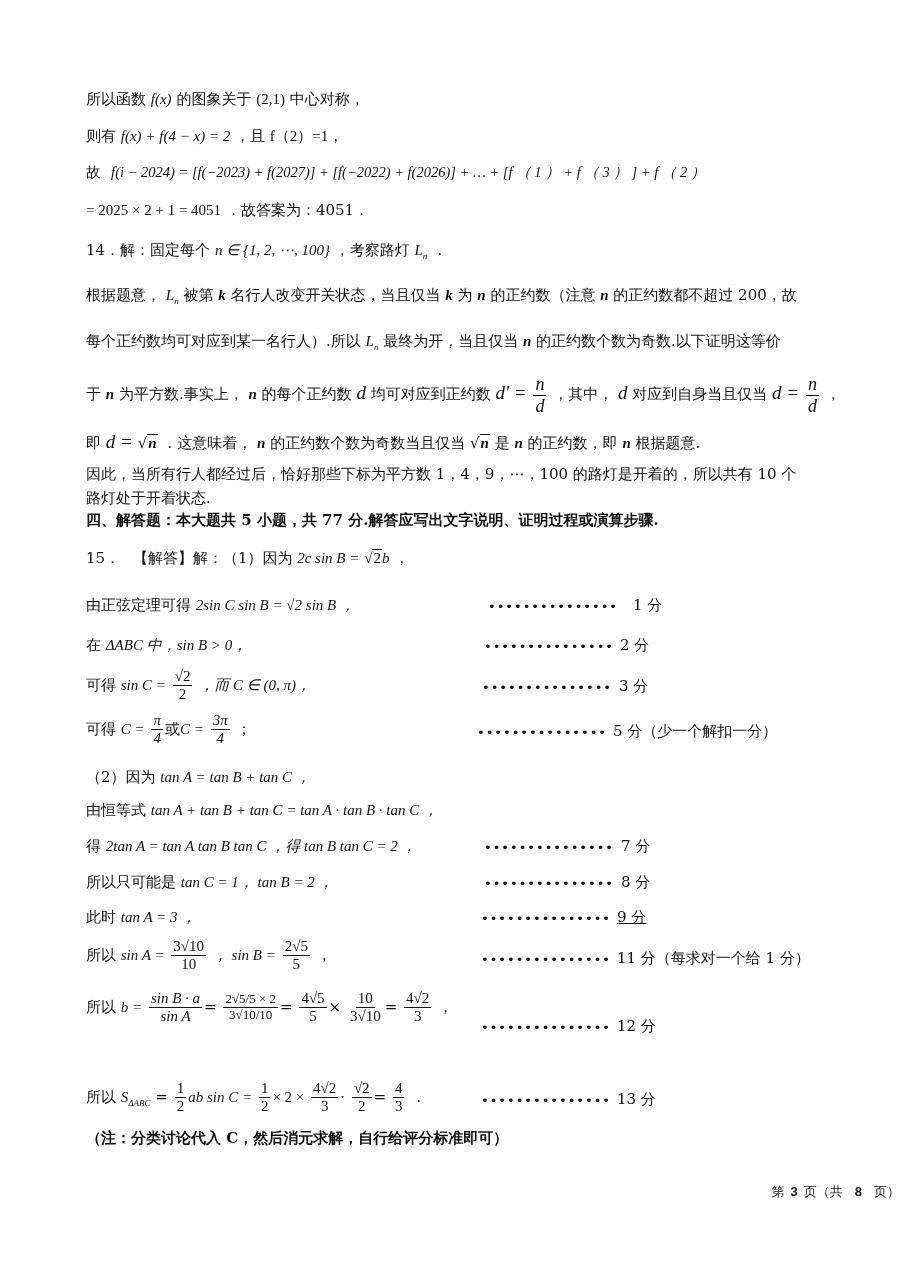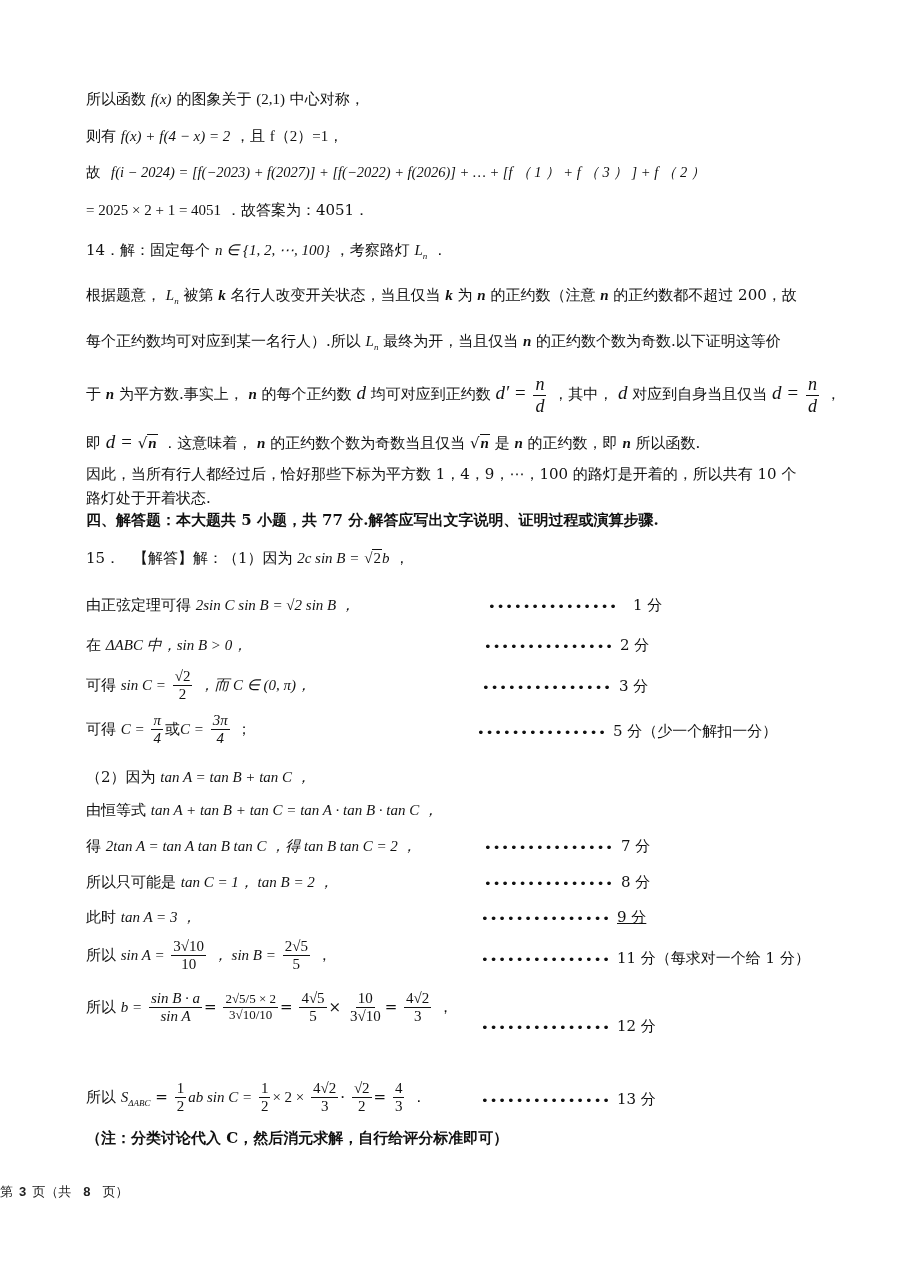--- a/index.html
+++ b/index.html
@@ -11,21 +11,21 @@
   .bi { font-style:italic; font-weight:bold; font-family:"Liberation Serif",serif; }
   .b { font-weight:bold; }
   .frac { display:inline-flex; flex-direction:column; align-items:center; vertical-align:middle; margin:0 2px; font-family:"Liberation Serif",serif; }
   .frac .num { padding:0 2px; border-bottom:1px solid #111; line-height:1.15; }
   .frac .den { padding:0 2px; line-height:1.15; }
   .sqrt { display:inline-block; }
   .sqrt .rad { border-top:1px solid #111; padding:0 1px; }
   .dots { position:absolute; white-space:nowrap; letter-spacing:1px; font-size:13px; font-family:"DejaVu Sans",sans-serif; line-height:1; }
   .score { position:absolute; white-space:nowrap; line-height:1; }
   sub { font-size:9px; }
-  .footer { position:absolute; left:0; width:900px; top:1183px; text-align:left; font-size:13px; color:#222; }
+  .footer { position:absolute; left:0; width:900px; top:1183px; text-align:right; font-size:13px; color:#222; }
   .footer .n { font-family:"Liberation Sans",sans-serif; font-weight:bold; margin:0 6px; }
 </style>
 </head>
 <body>
 
 <div class="line" style="top:92px;">
   <span>所以函数</span>
   <span class="i">f(x)</span>
   <span>的图象关于</span>
   <span class="m">(2,1)</span>
@@ -108,21 +108,21 @@
   <span class="i" style="font-size:19px;">d =</span>
   <span class="sqrt">√<span class="rad bi">n</span></span>
   <span>．这意味着，</span>
   <span class="bi">n</span>
   <span>的正约数个数为奇数当且仅当</span>
   <span class="sqrt">√<span class="rad bi">n</span></span>
   <span>是</span>
   <span class="bi">n</span>
   <span>的正约数，即</span>
   <span class="bi">n</span>
-  <span>所以函数.</span>
+  <span>根据题意.</span>
 </div>
 
 <div class="line" style="top:467px;">因此，当所有行人都经过后，恰好那些下标为平方数 1，4，9，⋯，100 的路灯是开着的，所以共有 10 个</div>
 <div class="line" style="top:491px;">路灯处于开着状态.</div>
 <div class="line b" style="top:513px;">四、解答题：本大题共 5 小题，共 77 分.解答应写出文字说明、证明过程或演算步骤.</div>
 
 <div class="line" style="top:551px;">
   <span>15．</span>
   <span style="margin-left:8px;">【解答】解：（1）因为</span>
   <span class="i">2c sin B =</span>

